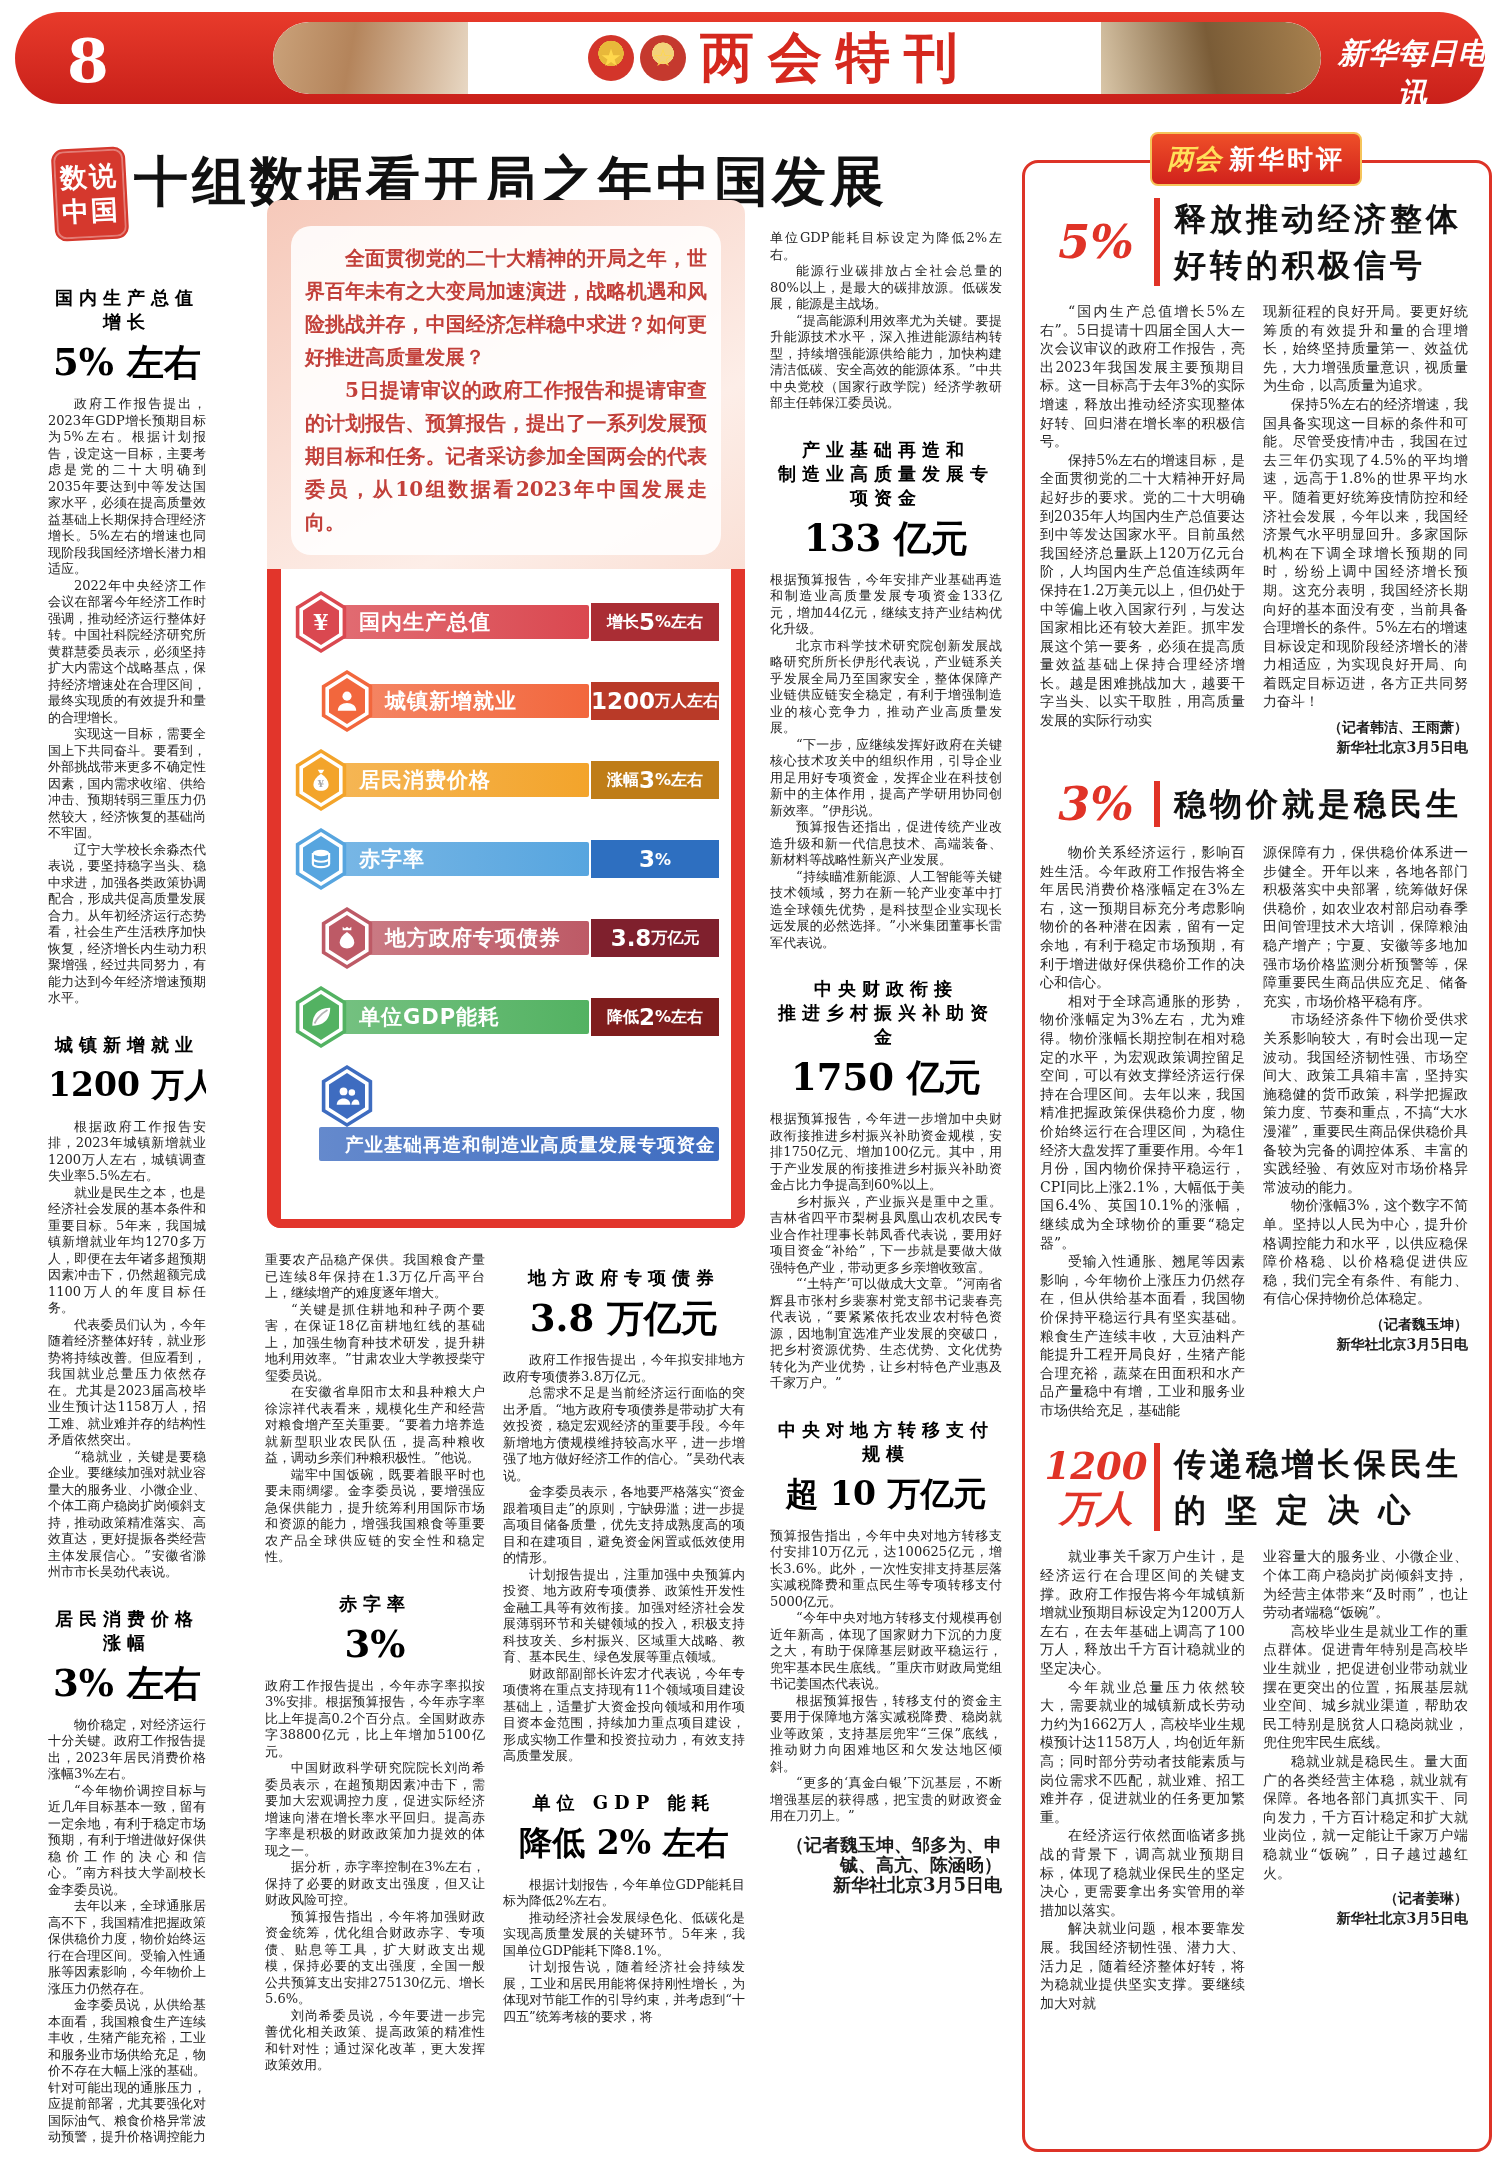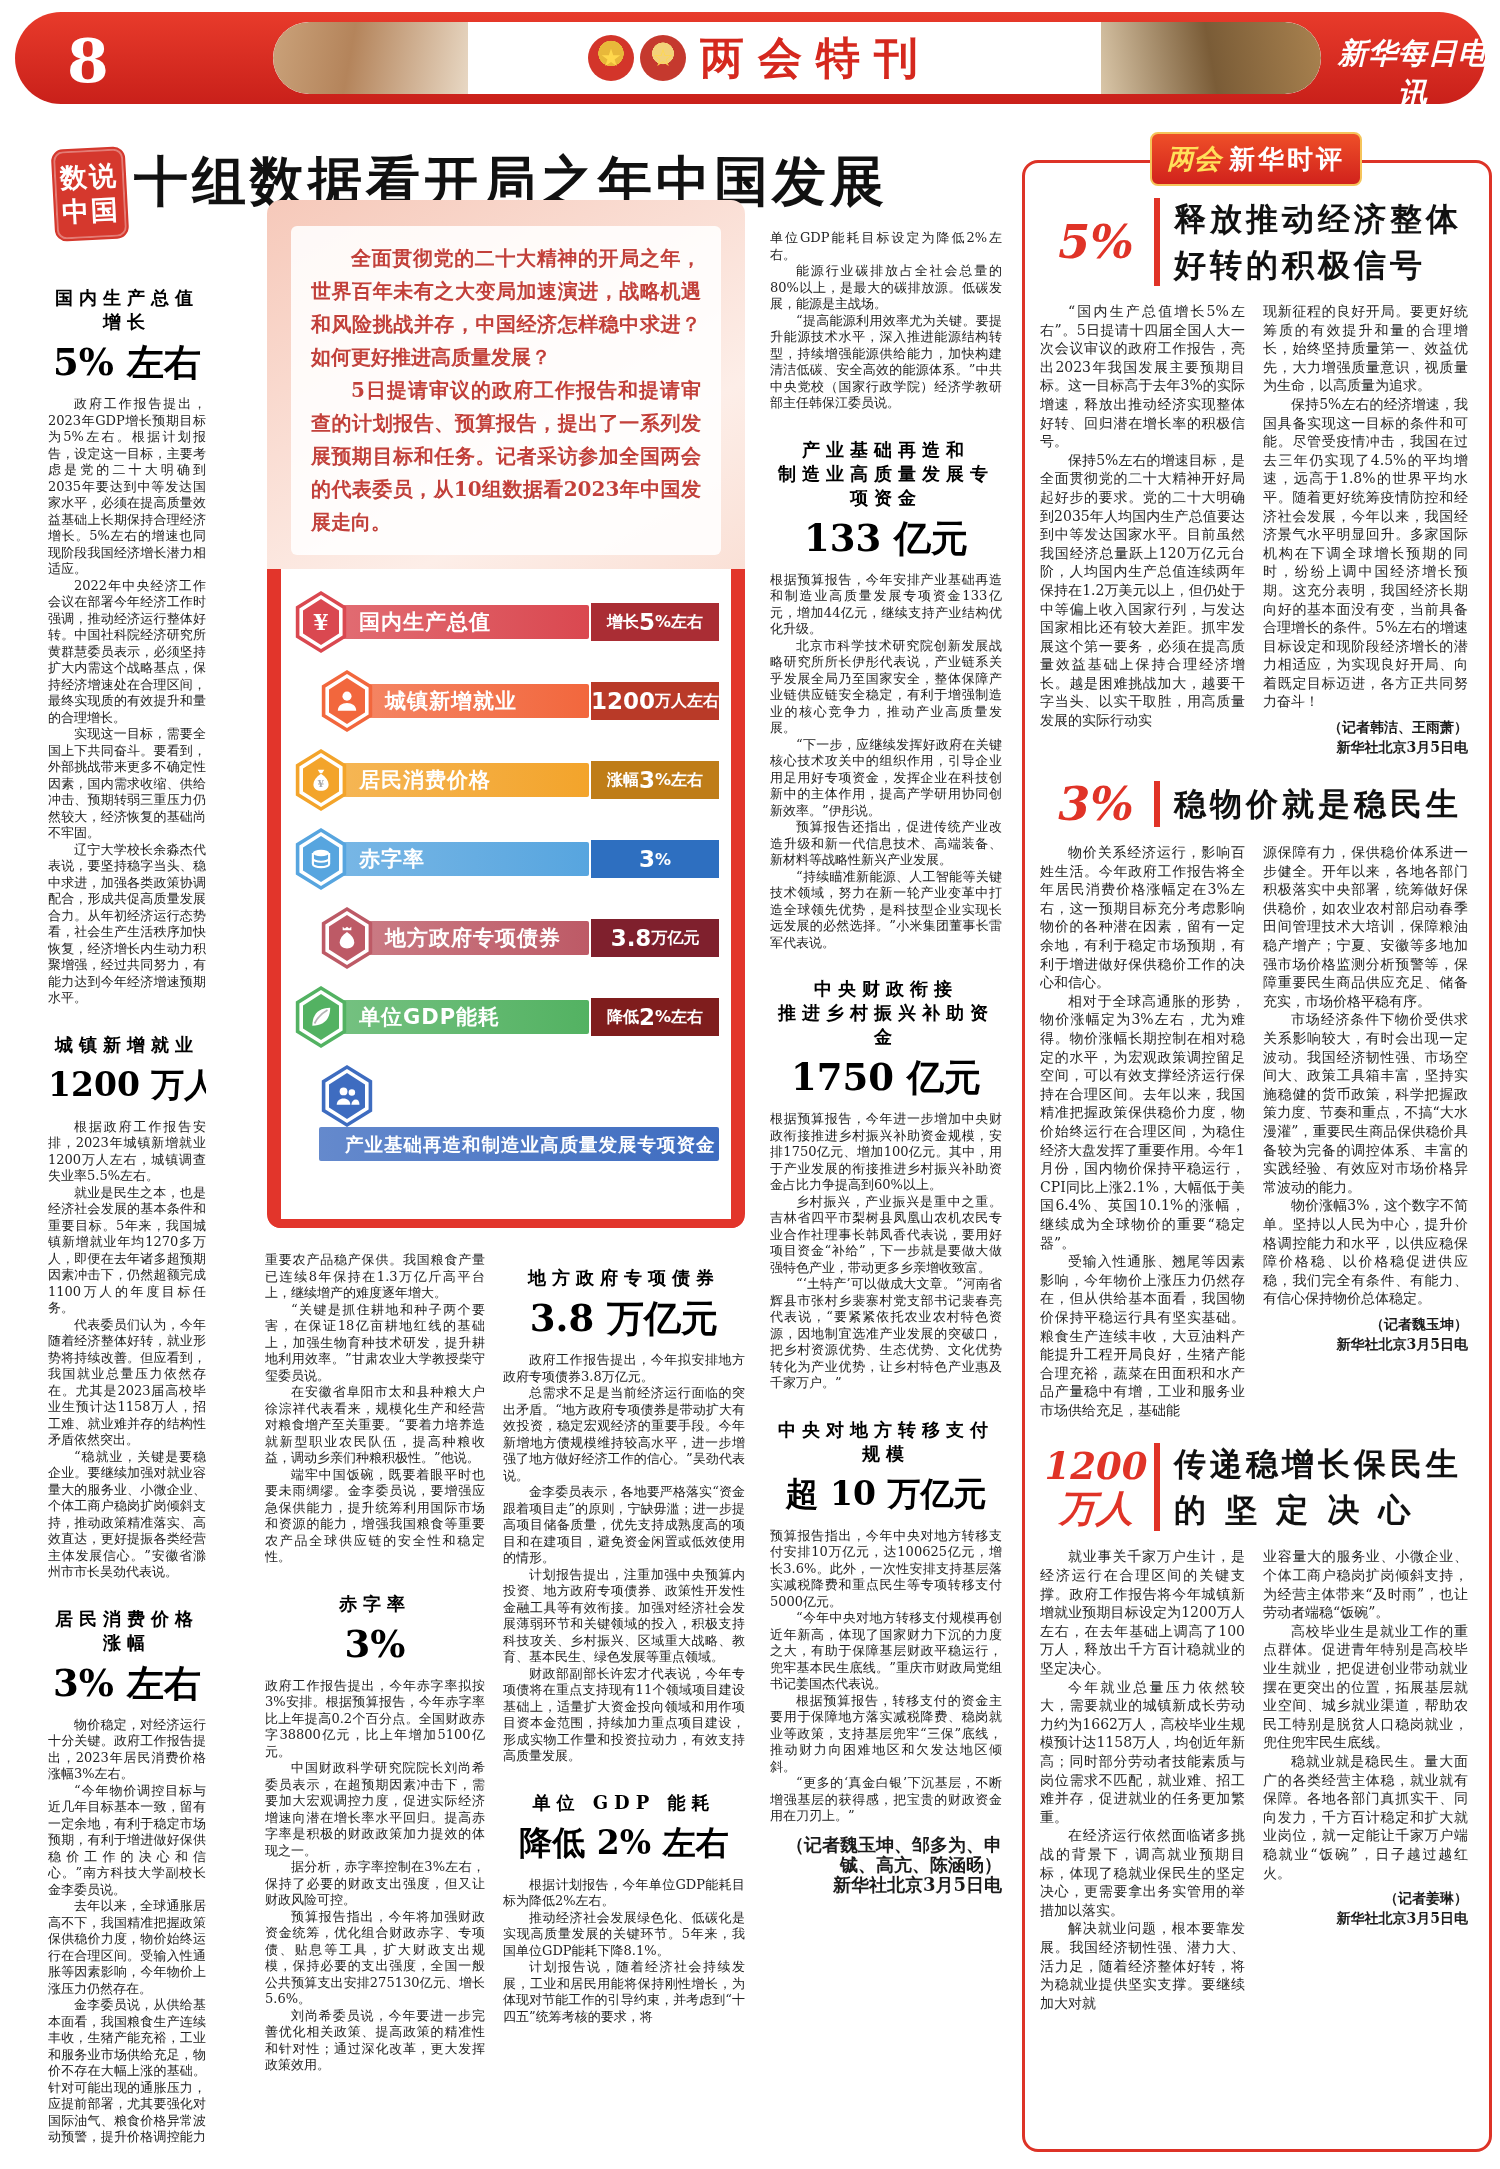--- a/index.html
+++ b/index.html
@@ -14,21 +14,21 @@
   .photo{height:72px;flex:0 0 auto;}
   .photo.left{width:195px;border-radius:36px 0 0 36px;
       background:linear-gradient(100deg,#caa27a 0%,#b4845b 40%,#e8d8c4 100%);}
   .photo.right{width:220px;margin-left:auto;border-radius:0 36px 36px 0;
       background:linear-gradient(260deg,#a9824f 0%,#7a5c37 50%,#d9c6a8 100%);}
   .emblems{display:flex;gap:6px;margin-left:120px;}
   .emblem{width:46px;height:46px;border-radius:50%;display:flex;align-items:center;justify-content:center;
       color:#ffd84d;font-size:24px;}
   .emblem.nat{background:radial-gradient(circle at 50% 40%,#e8b83a 0 35%,#d3352a 36%);}
   .emblem.cppcc{background:radial-gradient(circle at 50% 40%,#f3d27a 0 30%,#c5392e 31%);}
-  .edition-title{font-size:44px;font-weight:bold;color:#d5281e;letter-spacing:14px;margin-left:14px;white-space:nowrap;}
+  .edition-title{font-size:54px;font-weight:bold;color:#d5281e;letter-spacing:14px;margin-left:14px;white-space:nowrap;}
   .masthead{position:absolute;left:1318px;top:22px;width:160px;color:#fff;text-align:center;}
   .masthead .name{font-size:29px;font-weight:bold;letter-spacing:1px;font-style:italic;}
   .masthead .date{font-size:14px;margin-top:8px;letter-spacing:1px;font-style:normal;}
   
   .seal{position:absolute;left:55px;top:150px;width:70px;height:88px;background:#d5382d;border-radius:10px;
       transform:rotate(-3deg);display:flex;flex-direction:column;align-items:center;justify-content:center;
       box-shadow:0 0 0 2px #d5382d, inset 0 0 0 2px rgba(255,255,255,.35);}
   .seal div{color:#fff;font-size:27px;font-weight:bold;line-height:34px;letter-spacing:2px;}
   .main-title{position:absolute;left:134px;top:146px;width:890px;font-size:54px;font-weight:bold;
       letter-spacing:4px;color:#111;white-space:nowrap;}
@@ -38,21 +38,21 @@
   .cont .para:first-child{text-indent:0;}
   .kicker{margin:26px 0 6px;}
   .kicker .para{text-indent:0;text-align:center;font-weight:bold;font-size:18px;line-height:24px;letter-spacing:6px;color:#000;}
   .figure{text-align:center;font-weight:bold;font-size:37px;line-height:44px;margin:2px 0 12px;color:#000;white-space:nowrap;}
   .figure.small{font-size:33px;}
   .byline-block{margin-top:10px;text-align:right;font-size:18px;line-height:20px;font-weight:bold;}
   
   .card{position:absolute;left:267px;top:200px;width:478px;height:1028px;border-radius:14px;overflow:hidden;
       background:linear-gradient(150deg,#f6c9ba 0%,#fdeee8 35%,#f6cdbd 70%,#ef9f8a 100%);}
   .card-intro{padding:26px 24px 14px;}
-  .card-intro-inner{background:rgba(255,255,255,.88);border-radius:6px;padding:16px 20px;}
+  .card-intro-inner{background:rgba(255,255,255,.88);border-radius:20px;padding:16px 14px;}
   .card-intro-inner .para{margin:0;font-size:20px;line-height:33px;font-weight:bold;color:#c2403a;
       text-indent:2em;text-align:justify;}
   .card-bars{margin:0;background:#fff;border-left:14px solid #e2352b;border-right:14px solid #e2352b;
       border-bottom:20px solid #e2352b;padding:22px 12px 8px;min-height:620px;}
   .bar-row{position:relative;display:flex;align-items:center;flex-wrap:wrap;margin-bottom:17px;}
   .bar-row.indent{padding-left:26px;}
   .hexwrap{width:56px;height:62px;position:relative;z-index:2;margin-right:-16px;flex:0 0 56px;}
   .hex{position:absolute;clip-path:polygon(50% 0,95% 25%,95% 75%,50% 100%,5% 75%,5% 25%);}
   .hex.o{inset:0;}
   .hex.m{inset:4px;background:#fff !important;}

